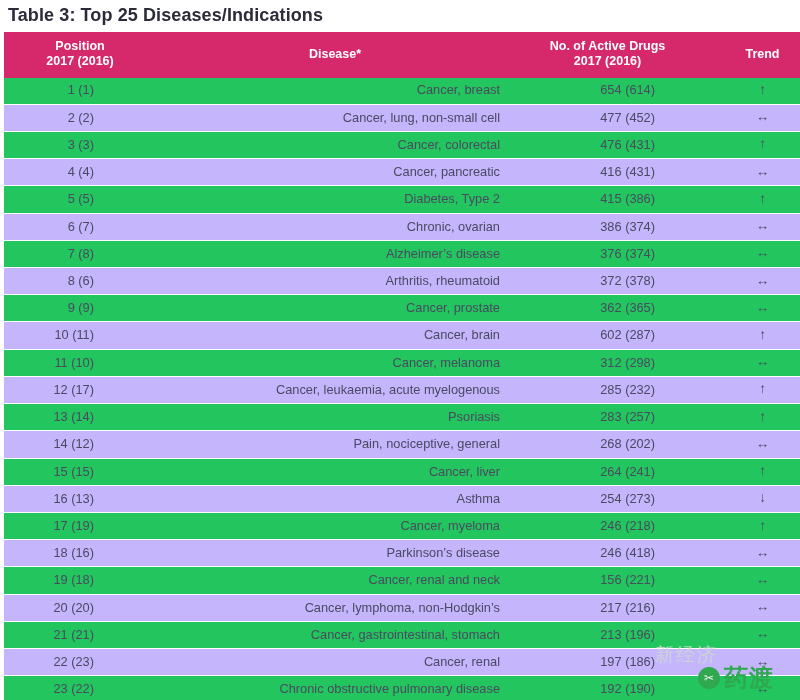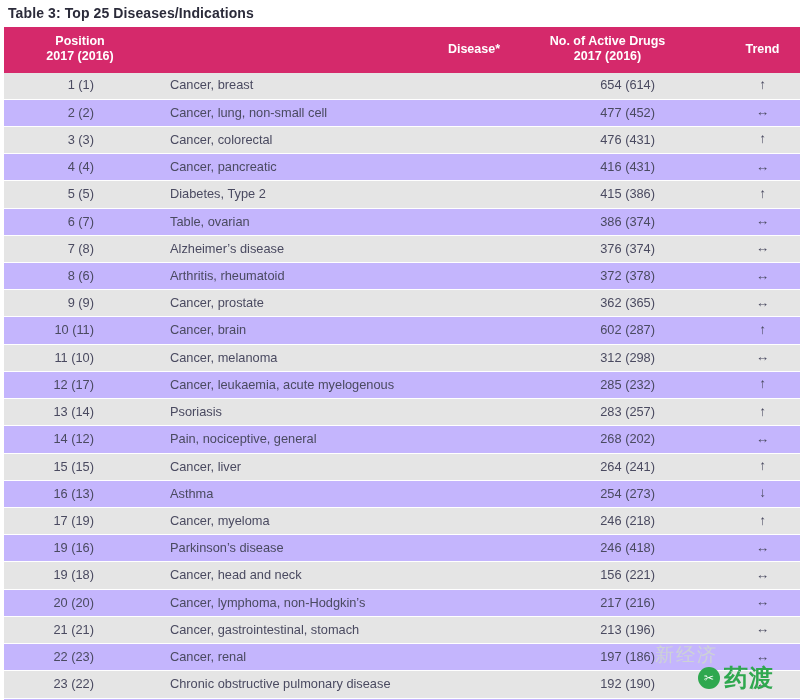--- a/index.html
+++ b/index.html
@@ -13,21 +13,21 @@
     font-family: "Liberation Sans", sans-serif;
     color: #3b3b4f;
     overflow: hidden;
   }
   .sheet {
     position: relative;
     width: 800px;
     height: 700px;
   }
   .table-caption {
-    font-size: 14px;
+    font-size: 18px;
     font-weight: bold;
     color: #2b2b3a;
     padding: 5px 0 6px 8px;
     letter-spacing: 0.1px;
   }
   table.data {
     width: 792px;
     margin-left: 4px;
     border-collapse: collapse;
     table-layout: fixed;
@@ -35,34 +35,34 @@
   thead th {
     background: #d5296b;
     color: #ffffff;
     font-size: 12.5px;
     font-weight: bold;
     padding: 7px 0 8px 0;
     line-height: 1.22;
     vertical-align: middle;
   }
   th.col-pos { width: 152px; text-align: center; }
-  th.col-dis { width: 330px; text-align: right; padding-left: 14px; }
+  th.col-dis { width: 330px; text-align: center; padding-left: 14px; }
   th.col-num { width: 215px; text-align: center; }
   th.col-trend { width: 95px; text-align: center; }
   tbody td {
     font-size: 12.8px;
     color: #4a4a60;
     padding: 3.5px 0 4.5px 0;
     line-height: 1.35;
     border-bottom: 1px solid #ffffff;
   }
-  tbody tr.odd td { background: #e5e5e5; }
+  tbody tr.odd td { background: #22c55e; }
   tbody tr.even td { background: #c4b5fd; }
   td.c-pos { text-align: right; padding-right: 62px; white-space: nowrap; }
-  td.c-dis { text-align: left; padding-left: 14px; }
+  td.c-dis { text-align: right; padding-left: 14px; }
   td.c-num { text-align: right; padding-right: 60px; white-space: nowrap; }
   td.c-trend { text-align: center; font-size: 13.5px; color: #4a4a60; }
   .wm {
     position: absolute;
     right: 20px;
     bottom: 6px;
     width: 180px;
     height: 54px;
     pointer-events: none;
   }
@@ -150,21 +150,21 @@
           <td class="c-trend">↔</td>
         </tr>
         <tr class="odd">
           <td class="c-pos">5  (5)</td>
           <td class="c-dis">Diabetes, Type 2</td>
           <td class="c-num">415  (386)</td>
           <td class="c-trend">↑</td>
         </tr>
         <tr class="even">
           <td class="c-pos">6  (7)</td>
-          <td class="c-dis">Table, ovarian</td>
+          <td class="c-dis">Chronic, ovarian</td>
           <td class="c-num">386  (374)</td>
           <td class="c-trend">↔</td>
         </tr>
         <tr class="odd">
           <td class="c-pos">7  (8)</td>
           <td class="c-dis">Alzheimer’s disease</td>
           <td class="c-num">376  (374)</td>
           <td class="c-trend">↔</td>
         </tr>
         <tr class="even">
@@ -221,28 +221,28 @@
           <td class="c-num">254  (273)</td>
           <td class="c-trend">↓</td>
         </tr>
         <tr class="odd">
           <td class="c-pos">17  (19)</td>
           <td class="c-dis">Cancer, myeloma</td>
           <td class="c-num">246  (218)</td>
           <td class="c-trend">↑</td>
         </tr>
         <tr class="even">
-          <td class="c-pos">19  (16)</td>
+          <td class="c-pos">18  (16)</td>
           <td class="c-dis">Parkinson’s disease</td>
           <td class="c-num">246  (418)</td>
           <td class="c-trend">↔</td>
         </tr>
         <tr class="odd">
           <td class="c-pos">19  (18)</td>
-          <td class="c-dis">Cancer, head and neck</td>
+          <td class="c-dis">Cancer, renal and neck</td>
           <td class="c-num">156  (221)</td>
           <td class="c-trend">↔</td>
         </tr>
         <tr class="even">
           <td class="c-pos">20  (20)</td>
           <td class="c-dis">Cancer, lymphoma, non-Hodgkin’s</td>
           <td class="c-num">217  (216)</td>
           <td class="c-trend">↔</td>
         </tr>
         <tr class="odd">

